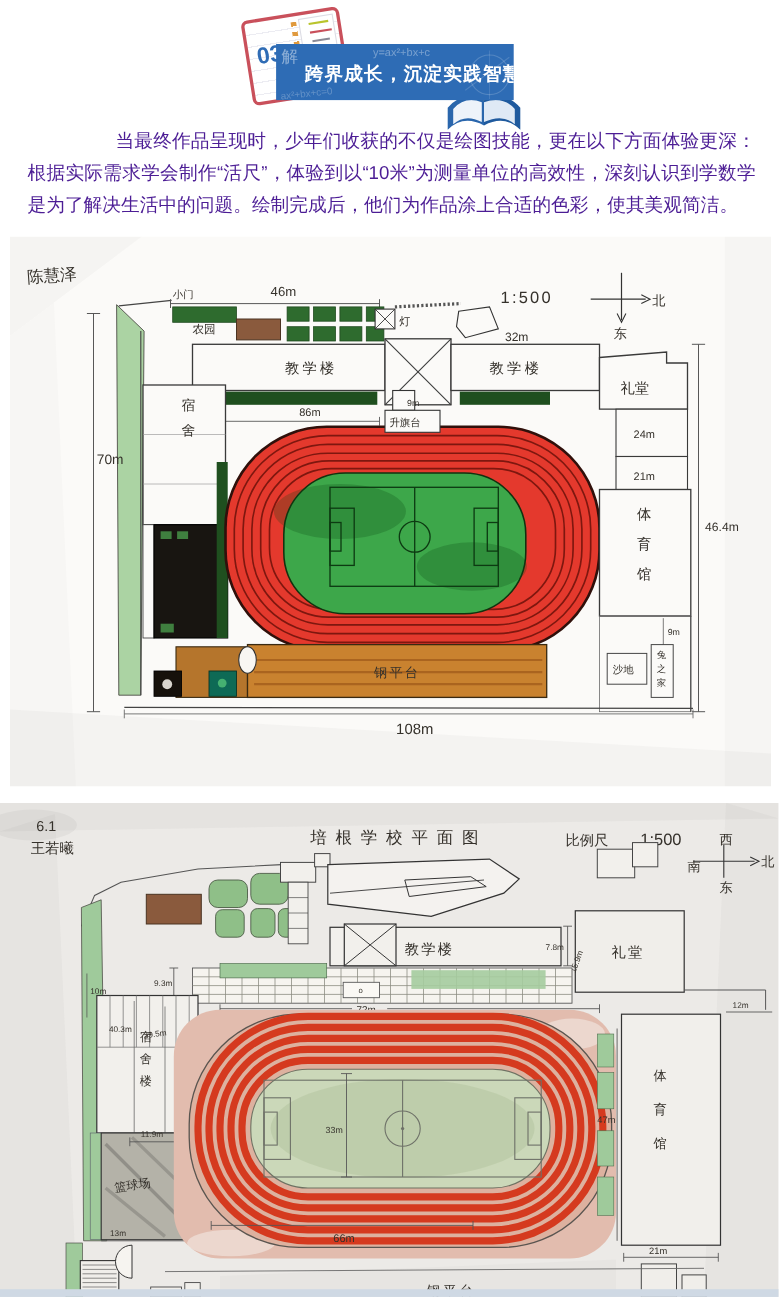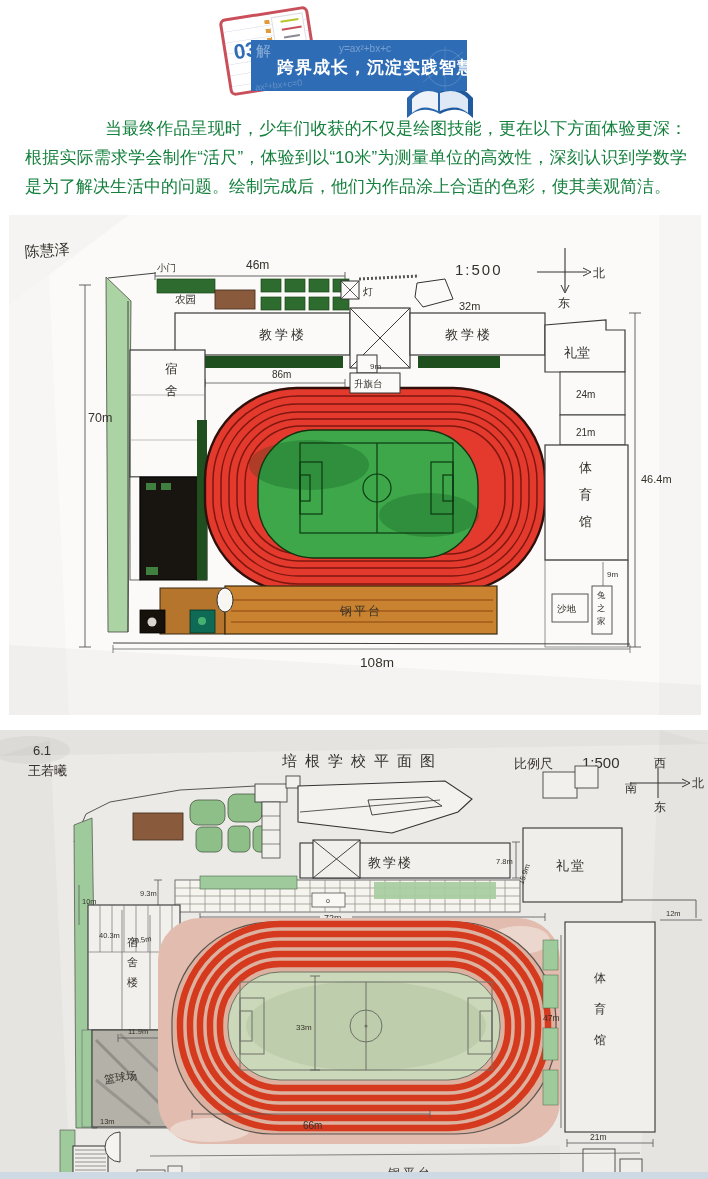--- a/index.html
+++ b/index.html
@@ -22,21 +22,21 @@
   .b-title{position:absolute;left:26px;top:16px;font-size:17px;font-weight:bold;color:#ffffff;
            letter-spacing:1px;white-space:nowrap;}
   .b-jie{position:absolute;left:5px;top:2px;font-size:15px;color:rgba(255,255,255,.45);}
   .b-f1{position:absolute;left:88px;top:3px;font-size:10px;color:rgba(255,255,255,.35);}
   .b-f2{position:absolute;left:4px;bottom:1px;font-size:9px;color:rgba(255,255,255,.25);
         transform:rotate(-6deg);}
   .b-geo{position:absolute;right:2px;top:2px;}
   .book{position:absolute;left:401px;top:80px;z-index:1;}
   
   .intro{position:absolute;left:25px;top:114px;width:662px;font-size:17px;line-height:29px;
-         color:#15803d;text-indent:80px;text-align:justify;margin:0;}
+         color:#4c1d95;text-indent:80px;text-align:justify;margin:0;}
   
   .fig1{position:absolute;left:9px;top:215px;margin:0;}
   .fig2{position:absolute;left:0px;top:730px;margin:0;}
   svg text{font-family:"Liberation Sans",sans-serif;fill:#35312b;}
   .bottombar{position:absolute;left:0;top:1172px;width:708px;height:7px;background:#cfd9e4;}
 </style>
 </head>
 <body>
 
 <div class="page">

